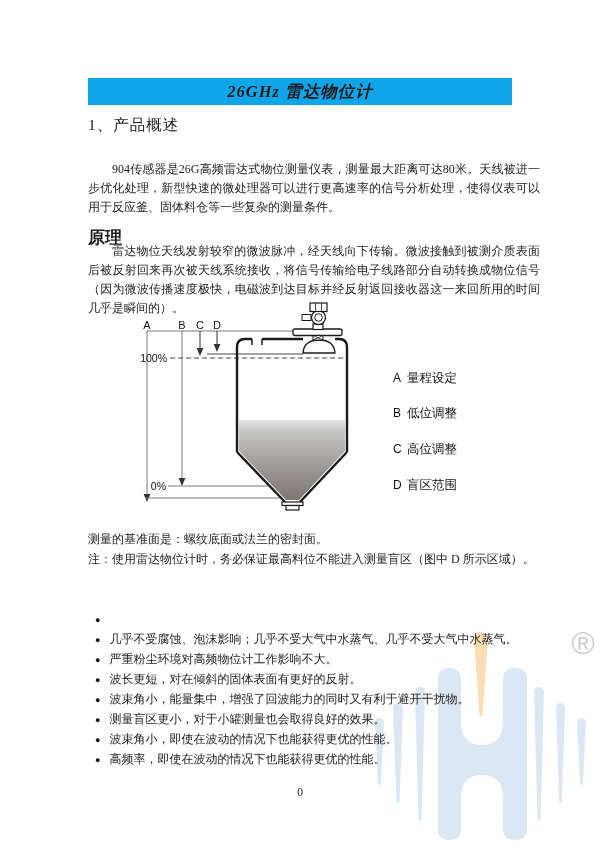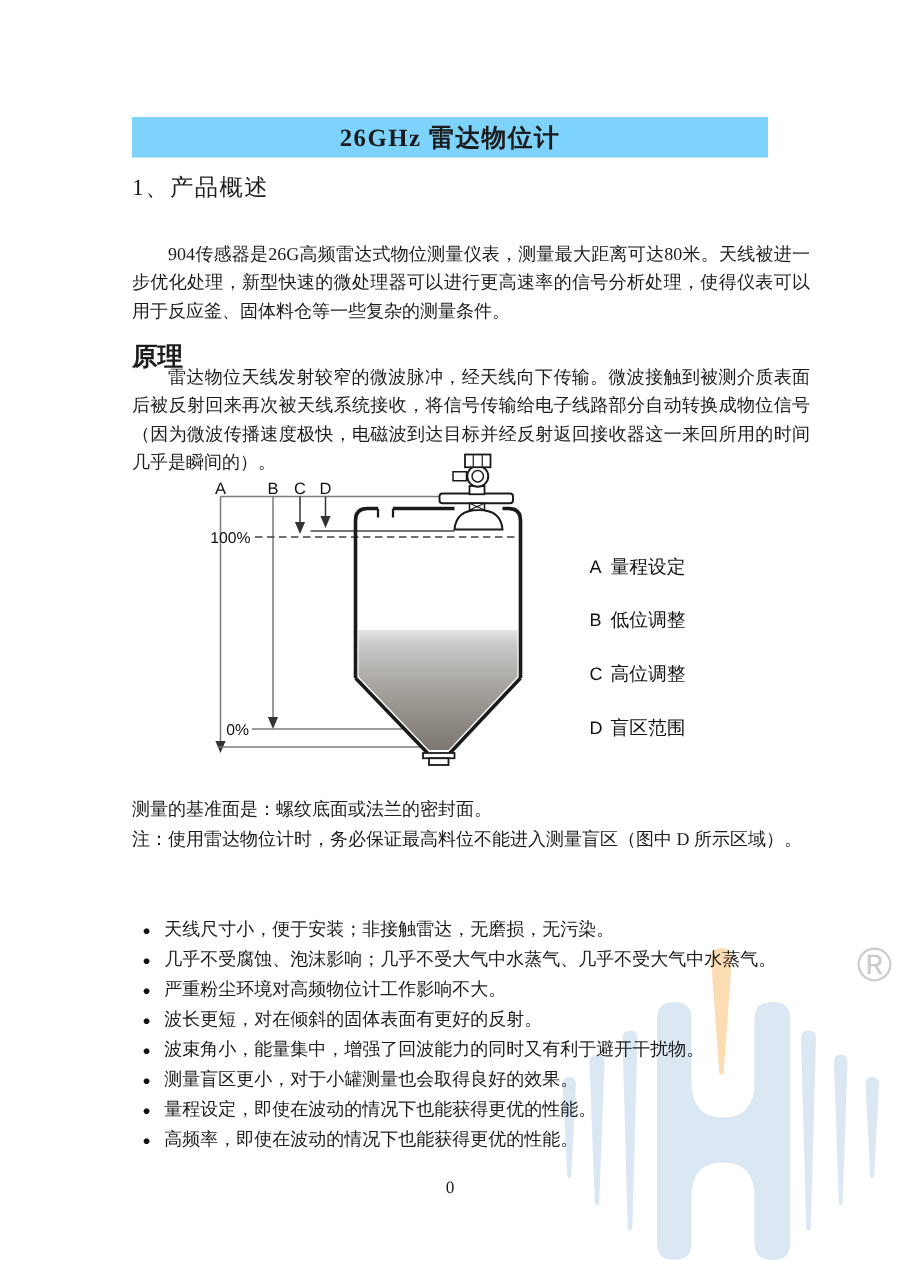--- a/index.html
+++ b/index.html
@@ -9,22 +9,22 @@
     font-family:"Liberation Serif","DejaVu Serif",serif;
     color:#1c1c1c;
   }
   .layer { position:absolute; }
   
   .watermark { left:355px; top:625px; width:245px; height:223px; z-index:0; }
   .content { z-index:1; }
 
   .title-banner {
     left:88px; top:78px; width:424px; height:27px;
-    background:#7dd3fc; text-align:center; line-height:27px;
-    font-size:16.5px; font-weight:bold; letter-spacing:1px;
+    background:#0ea5e9; text-align:center; line-height:27px;
+    font-size:16.5px; font-weight:bold; letter-spacing:1px;font-style:italic;
   }
   .sec-heading { left:88px; top:115px; font-size:15.5px; font-weight:normal; letter-spacing:1px; }
   .body-para {
     left:88px; width:452px; font-size:12px; line-height:19px;
     text-align:justify; text-indent:2em; margin:0;
   }
   .para-overview { top:160px; }
   .sub-heading { left:88px; top:226px; font-size:17px; font-weight:bold; }
   .para-principle { top:242px; }
 
@@ -133,21 +133,20 @@
     <text x="303" y="189" font-size="12" fill="#111" class="svg-sans">D</text>
     <text x="317" y="189" font-size="12.5" fill="#111">盲区范围</text>
   </svg>
 
   <p class="layer content note-line note-datum">测量的基准面是：螺纹底面或法兰的密封面。</p>
   <p class="layer content note-line note-caution">注：使用雷达物位计时，务必保证最高料位不能进入测量盲区（图中 D 所示区域）。</p>
 
   <ul class="layer content features-list">
     <li>
         <span class="blt">●</span>
-        <span>天线尺寸小，便于安装；非接触雷达，无磨损，无污染。</span>
       </li>
     <li>
         <span class="blt">●</span>
         <span>几乎不受腐蚀、泡沫影响；几乎不受大气中水蒸气、几乎不受大气中水蒸气。</span>
       </li>
     <li>
         <span class="blt">●</span>
         <span>严重粉尘环境对高频物位计工作影响不大。</span>
       </li>
     <li>
@@ -157,21 +156,21 @@
     <li>
         <span class="blt">●</span>
         <span>波束角小，能量集中，增强了回波能力的同时又有利于避开干扰物。</span>
       </li>
     <li>
         <span class="blt">●</span>
         <span>测量盲区更小，对于小罐测量也会取得良好的效果。</span>
       </li>
     <li>
         <span class="blt">●</span>
-        <span>量程设定，即使在波动的情况下也能获得更优的性能。</span>
+        <span>波束角小，即使在波动的情况下也能获得更优的性能。</span>
       </li>
     <li>
         <span class="blt">●</span>
         <span>高频率，即使在波动的情况下也能获得更优的性能。</span>
       </li>
   </ul>
 
   <div class="layer content page-number">0</div>
 
 </div>

